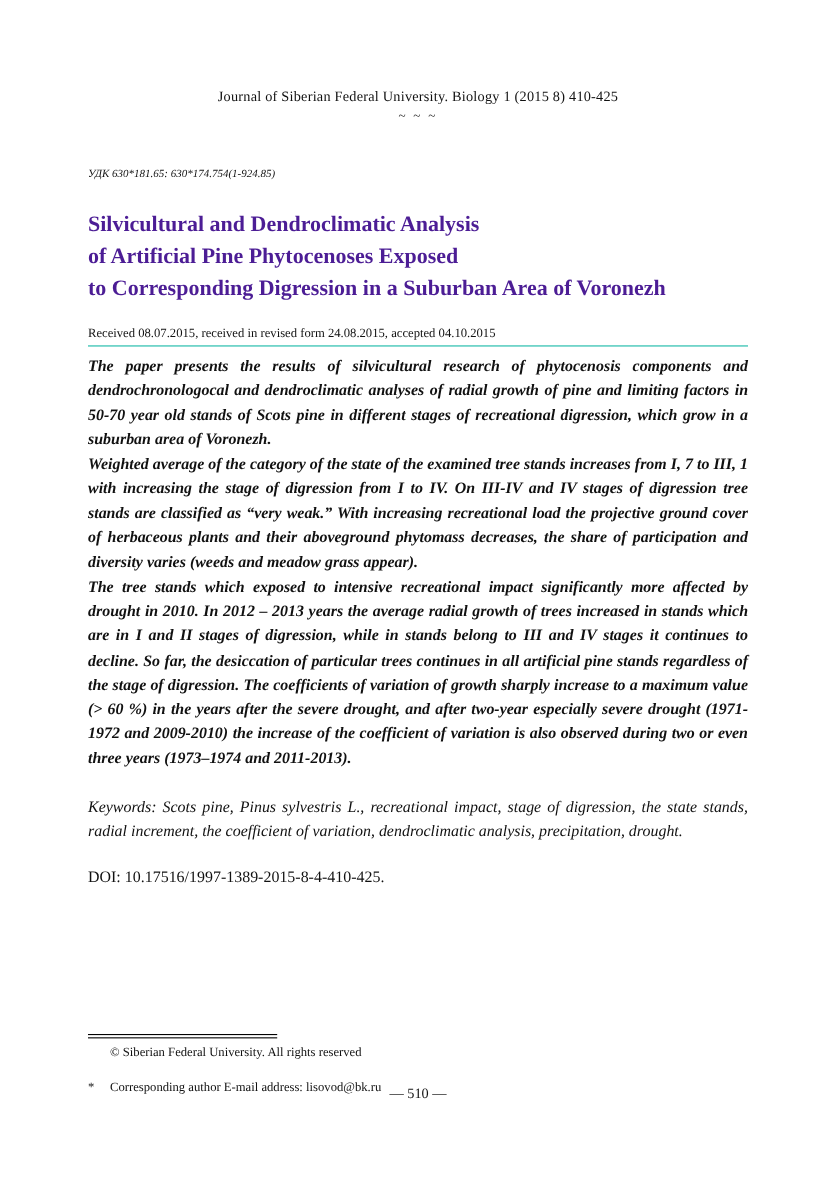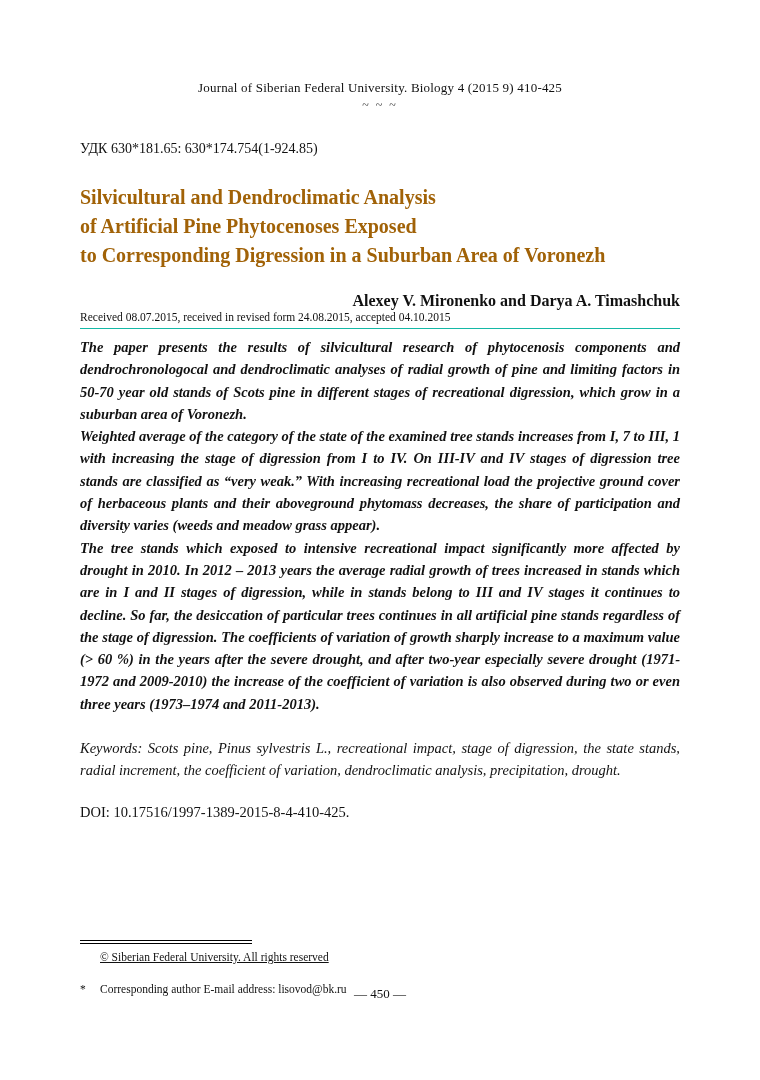--- a/index.html
+++ b/index.html
@@ -22,29 +22,30 @@
     white-space: nowrap;
   }
   .tilde-line {
     text-align: center;
     font-size: 12px;
     color: #333333;
     margin-top: 2px;
     letter-spacing: 2px;
   }
   .udc-line {
-    margin-top: 28px;
-    font-size: 14px;
+    margin-top: 40px;
+    font-size: 10px;
+    font-style: italic;
   }
   .title {
     margin: 26px 0 0 0;
     font-size: 20px;
     font-weight: bold;
     line-height: 29px;
-    color: #a16207;
+    color: #4c1d95;
   }
   .authors-block {
     margin-top: 20px;
     text-align: right;
     line-height: 21px;
   }
   .author-line {
     font-size: 16px;
     font-weight: bold;
   }
@@ -85,50 +86,49 @@
     top: 940px;
     font-size: 11.5px;
     line-height: 15px;
   }
   .footnote-rule {
     width: 172px;
     border-top: 1px solid #000000;
     margin-bottom: 2px;
   }
   .footnote-rule.second { margin-bottom: 6px; }
-  .fn-line1 { margin-left: 20px; text-decoration: underline; }
+  .fn-line1 { margin-left: 20px; }
   .fn-line2 { margin-top: 17px; }
   .fn-star { display: inline-block; width: 20px; }
   .page-number {
     position: absolute;
     left: 0;
     right: 0;
     top: 986px;
     text-align: center;
     font-size: 13px;
   }
 </style>
 </head>
 <body>
 
 <div class="page">
 
-  <div class="journal-line">Journal of  Siberian Federal University.  Biology 4 (2015 9) 410-425</div>
+  <div class="journal-line">Journal of  Siberian Federal University.  Biology 1 (2015 8) 410-425</div>
   <div class="tilde-line">~ ~ ~</div>
 
   <div class="udc-line">УДК 630*181.65: 630*174.754(1-924.85)</div>
 
   <h1 class="title">
     <span>Silvicultural and Dendroclimatic Analysis</span><br>
     <span>of Artificial Pine Phytocenoses Exposed</span><br>
     <span>to Corresponding Digression in a Suburban Area of Voronezh</span>
   </h1>
 
   <div class="authors-block">
-    <div class="author-line">Alexey V. Mironenko and Darya A. Timashchuk</div>
   </div>
 
   <div class="received-line">Received 08.07.2015, received in revised form 24.08.2015, accepted 04.10.2015</div>
 
   <div class="abstract">
     <p>The paper presents the results of silvicultural research of phytocenosis components and dendrochronologocal and dendroclimatic analyses of radial growth of pine and limiting factors in 50-70 year old stands of Scots pine in different stages of recreational digression, which grow in a suburban area of Voronezh.</p>
     <p>Weighted average of the category of the state of the examined tree stands increases from I, 7 to III, 1 with increasing the stage of digression from I to IV. On III-IV and IV stages of digression tree stands are classified as “very weak.” With increasing recreational load the projective ground cover of herbaceous plants and their aboveground phytomass decreases, the share of participation and diversity varies (weeds and meadow grass appear).</p>
     <p>The tree stands which exposed to intensive recreational impact significantly more affected by drought in 2010. In 2012 – 2013 years the average radial growth of trees increased in stands which are in I and II stages of digression, while in stands belong to III and IV stages it continues to decline. So far, the desiccation of particular trees continues in all artificial pine stands regardless of the stage of digression. The coefficients of variation of growth sharply increase to a maximum value (&gt; 60 %) in the years after the severe drought, and after two-year especially severe drought (1971-1972 and 2009-2010) the increase of the coefficient of variation is also observed during two or even three years (1973–1974 and 2011-2013).</p>
   </div>
 
@@ -138,15 +138,15 @@
 
   <div class="footnote-block">
     <div class="footnote-rule"></div>
     <div class="footnote-rule second"></div>
     <div class="fn-line1">© Siberian Federal University. All rights reserved</div>
     <div class="fn-line2">
       <span class="fn-star">*</span><span>Corresponding author E-mail address: lisovod@bk.ru</span>
     </div>
   </div>
 
-  <div class="page-number">— 450 —</div>
+  <div class="page-number">— 510 —</div>
 
 </div>
 
 </body></html>

